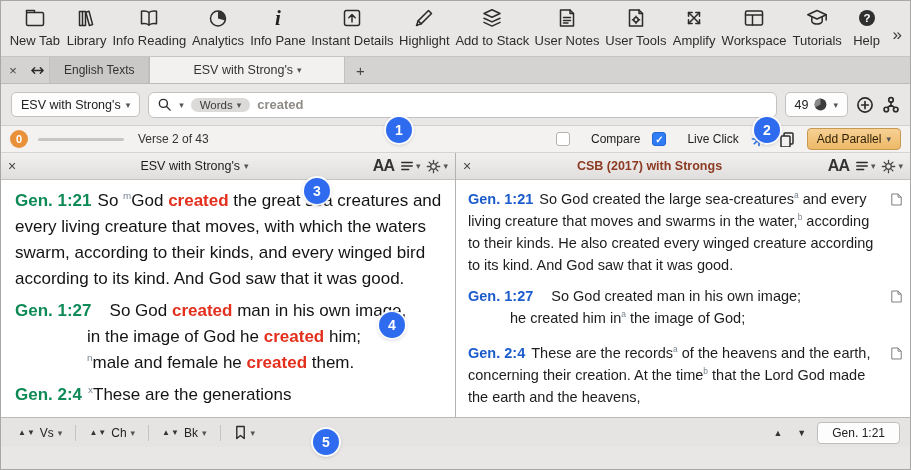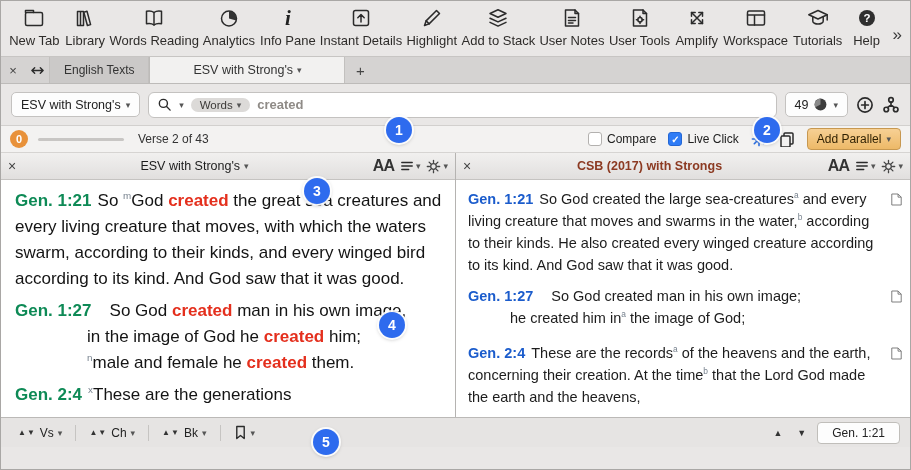--- a/index.html
+++ b/index.html
@@ -43,21 +43,21 @@
   .mode-pill { background:#dcdad8; border-radius:9px; padding:1px 9px; font-size:11.5px; color:#3c3a38; display:flex; align-items:center; gap:4px; }
   .query { font-size:13px; color:#8f8b87; font-weight:bold; }
   .sr-icon { display:flex; align-items:center; justify-content:center; }
 
   
   .statusrow { height:27px; background:#f3f2f1; border-bottom:1px solid #d6d4d2; display:flex; align-items:center; padding:0 9px; gap:10px; font-size:12px; }
   .hit-badge { width:18px; height:18px; border-radius:50%; background:#e8913a; color:#fff; font-size:11px; font-weight:bold; display:flex; align-items:center; justify-content:center; }
   .slider-track { width:86px; height:3px; background:#c8c6c4; border-radius:2px; }
   .verse-pos { color:#333; margin-left:4px; }
   .status-right { margin-left:auto; display:flex; align-items:center; gap:12px; }
-  .chk-group { display:flex; align-items:center; gap:5px; color:#222; }
+  .chk-group { display:flex; align-items:center; gap:21px; color:#222; }
   .chk { width:14px; height:14px; border-radius:3px; border:1px solid #b3b1af; background:#fff; display:flex; align-items:center; justify-content:center; }
   .chk.checked { background:#2f7cf6; border-color:#2467d4; color:#fff; font-size:10px; font-weight:bold; }
   .add-parallel { background:linear-gradient(#f7d094,#edb968); border:1px solid #c79850; border-radius:4px; padding:3px 9px; font-size:12px; color:#2e1f00; display:flex; align-items:center; gap:5px; }
 
   
   .panes { height:264px; display:flex; background:#fff; }
   .pane { display:flex; flex-direction:column; overflow:hidden; }
   .pane-left { width:455px; border-right:1px solid #b5b3b1; }
   .pane-right { flex:1; }
   .pane-header { height:27px; flex:none; background:linear-gradient(#f1f0ef,#e1dfde); border-bottom:1px solid #c5c3c1; display:flex; align-items:center; padding:0 7px; gap:6px; }
@@ -125,21 +125,21 @@
       <span class="tool-label">Library</span>
     </div>
 
     <div class="tool">
       <span class="tool-ic">
         <svg class="ic" width="24" height="24" viewBox="0 0 24 24">
             <path d="M12 6.5C10 5 7 4.8 4.5 5.3v12.4C7 17.2 10 17.4 12 19c2-1.6 5-1.8 7.5-1.3V5.3C17 4.8 14 5 12 6.5z"></path>
             <path d="M12 6.5V19"></path>
           </svg>
       </span>
-      <span class="tool-label">Words Reading</span>
+      <span class="tool-label">Info Reading</span>
     </div>
 
     <div class="tool">
       <span class="tool-ic">
         <svg class="ic" width="24" height="24" viewBox="0 0 24 24">
             <circle cx="12" cy="12.5" r="7.5"></circle>
             <path d="M12 12.5V5a7.5 7.5 0 0 1 7.2 9.4z" fill="#333" stroke="none"></path>
           </svg>
       </span>
       <span class="tool-label">Analytics</span>

